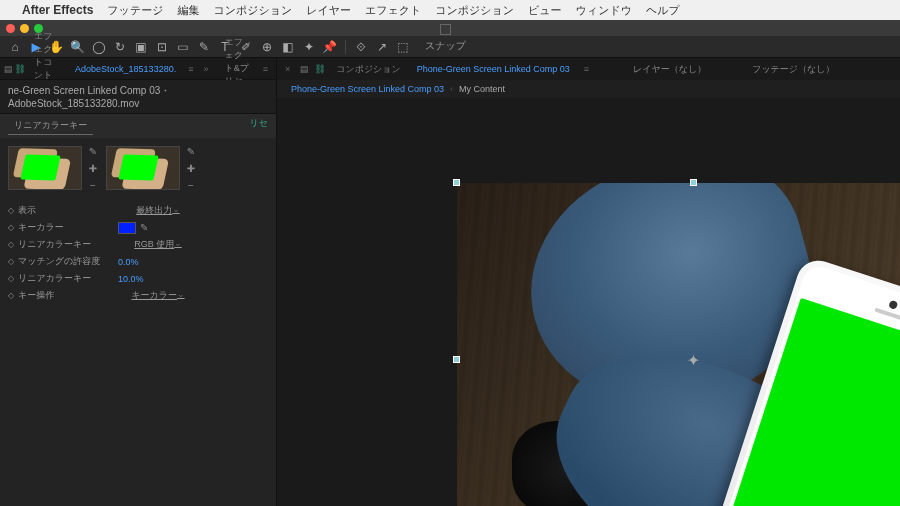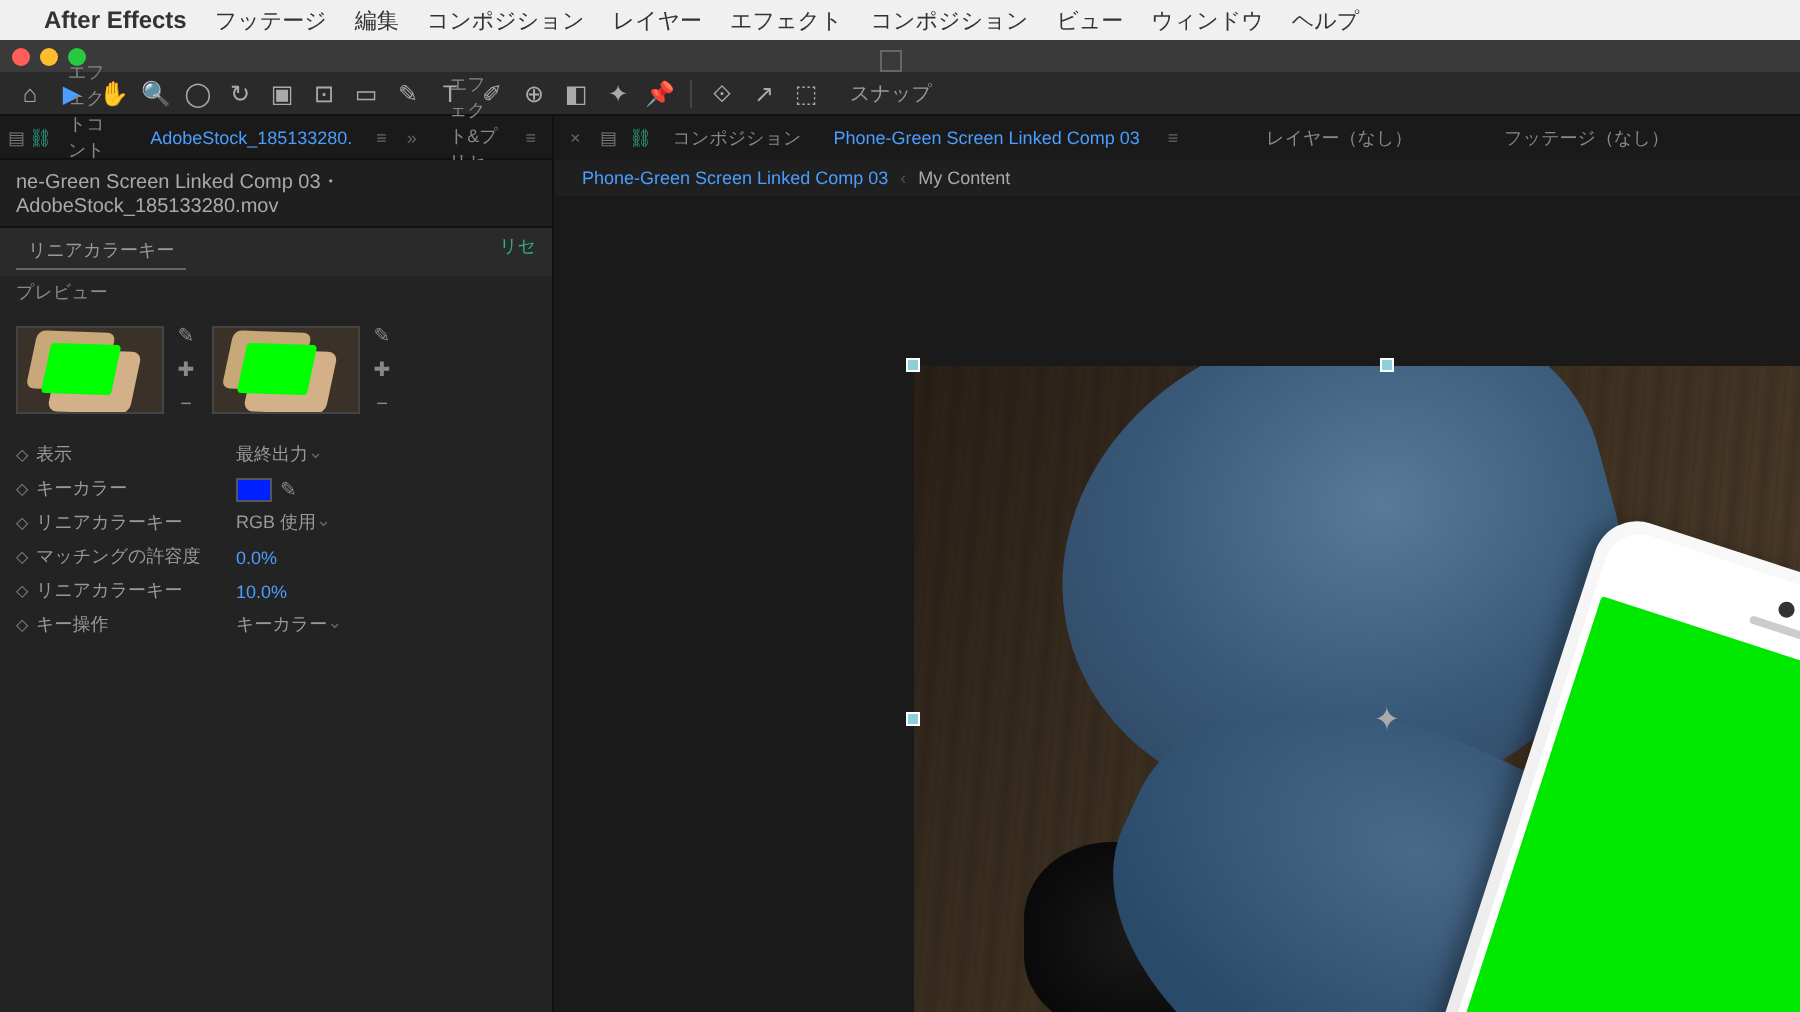--- a/index.html
+++ b/index.html
@@ -59,21 +59,21 @@
 .thumb-inner { position: absolute; left: 20%; top: 18%; width: 48%; height: 60%; background: #00ff00; transform: skew(-12deg, 2deg); border-radius: 2px; box-shadow: -6px -4px 0 2px #c8a878, 8px 6px 0 3px #d4b088; }
 .thumb-tools { display: flex; flex-direction: column; gap: 3px; color: #888; font-size: 10px; }
 .thumb-tool { width: 14px; height: 14px; display: flex; align-items: center; justify-content: center; cursor: pointer; }
 
 
 .props { padding: 4px 0; }
 .prop-row { display: flex; align-items: center; padding: 2px 8px; font-size: 9px; min-height: 16px; }
 .prop-stop { color: #888; width: 10px; font-size: 8px; }
 .prop-label { color: #999; flex: 0 0 100px; }
 .prop-val { color: #4a9eff; }
-.prop-dropdown { color: #999; width: 80px; display: flex; justify-content: flex-start; }
+.prop-dropdown { color: #999; width: 80px; display: flex; justify-content: center; text-decoration: underline; }
 .dd-caret { color: #666; }
 .color-swatch { width: 18px; height: 12px; background: #0020ff; border: 1px solid #555; }
 .eyedrop { color: #888; margin-left: 4px; font-size: 10px; }
 
 
 .viewer-tabs { background: #1a1a1a; height: 22px; display: flex; align-items: center; padding: 0 4px; gap: 4px; font-size: 9px; }
 .viewer-breadcrumb { background: #1f1f1f; height: 18px; display: flex; align-items: center; padding: 0 8px; font-size: 9px; }
 .viewer { flex: 1; background: #1a1a1a; position: relative; overflow: hidden; }
 
 
@@ -159,21 +159,20 @@
       <span class="tab-close">≡</span>
     </div>
 
     <div class="effect-header">ne-Green Screen Linked Comp 03・AdobeStock_185133280.mov</div>
 
     <div class="effect-sub">
       <span class="effect-sub-tab active">リニアカラーキー</span>
       <span class="effect-toggle">リセ</span>
     </div>
 
-    <div class="preview-label">プレビュー</div>
 
     <div class="preview-row">
       <div class="thumb-group">
         <div class="thumb">
             <div class="thumb-inner"></div>
           </div>
         <div class="thumb-tools">
           <div class="thumb-tool">✎</div>
           <div class="thumb-tool">✚</div>
           <div class="thumb-tool">−</div>

